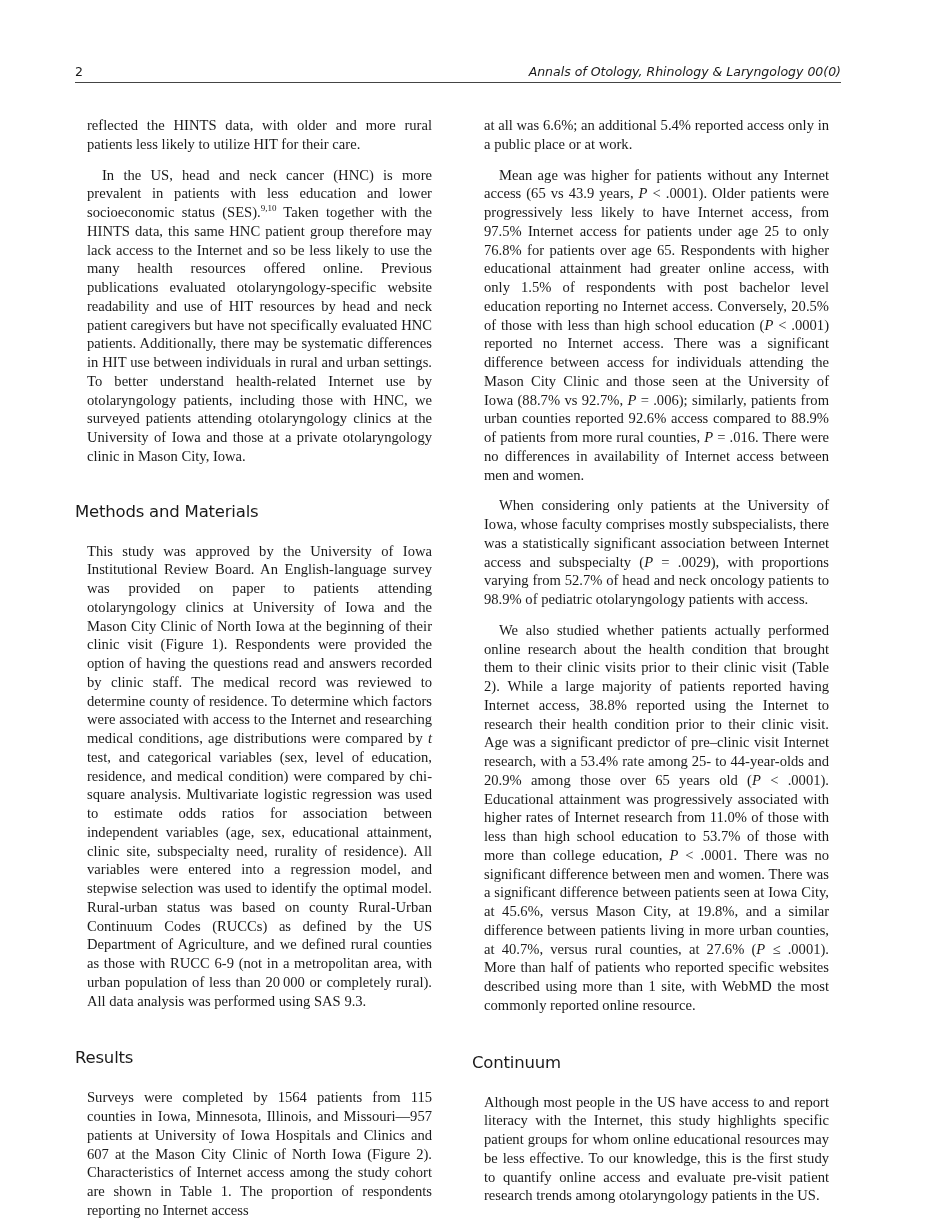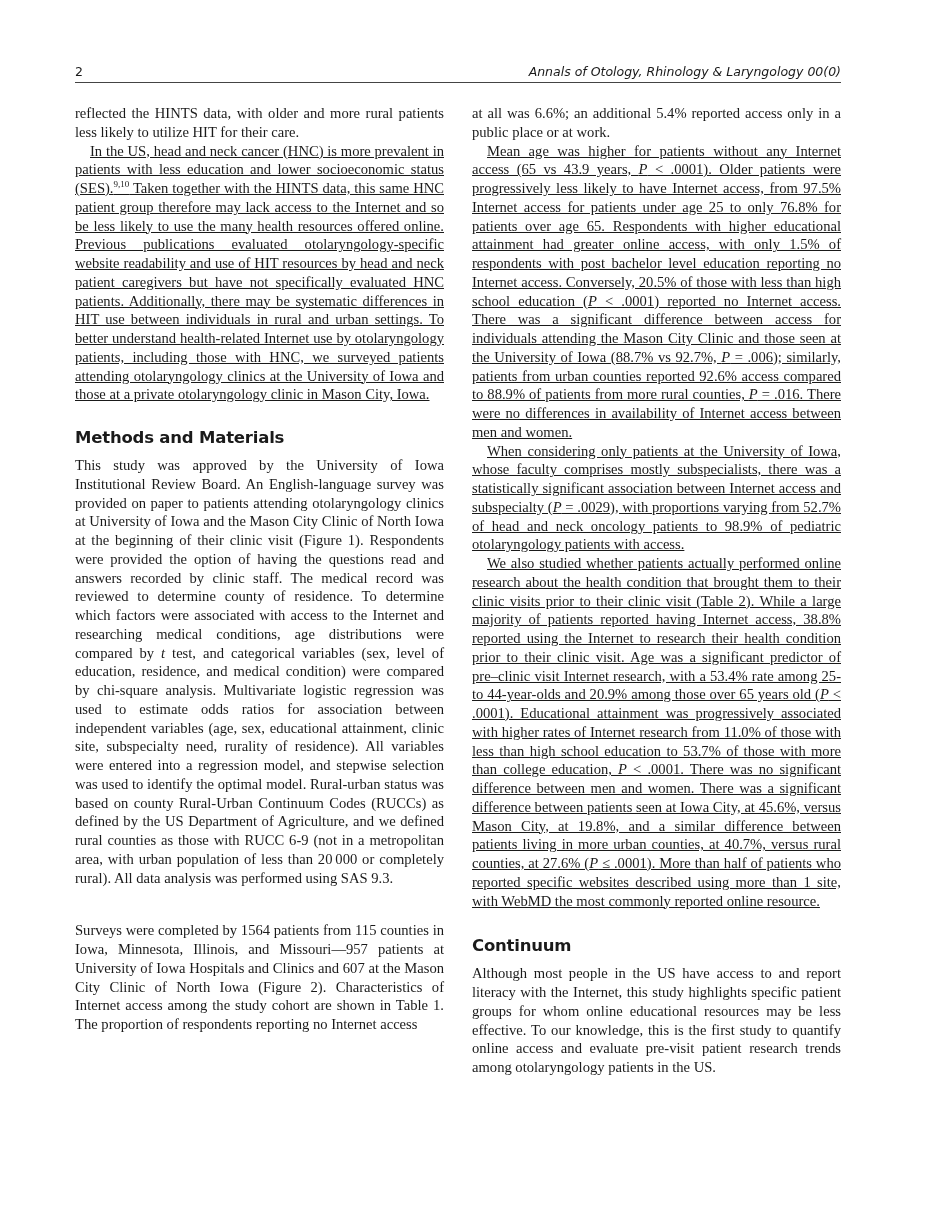--- a/index.html
+++ b/index.html
@@ -11,24 +11,24 @@
   }
   .page-num { position: absolute; left: 0; top: 2px; }
   .journal { position: absolute; right: 0; top: 2px; font-style: italic; }
   .col {
     position: absolute; top: 104px; width: 369px;
     font-family: "Liberation Serif", serif; font-size: 14.6px; line-height: 18.75px;
     text-align: justify; hyphens: manual;
   }
   .col-left { left: 75px; }
   .col-right { left: 472px; }
-  p { margin: 0; }
-  p.indent { text-indent: 15px; text-decoration: underline; }
+  p { margin: 12px; }
+  p.indent { text-indent: 15px; }
   h2 {
-    font-family: "DejaVu Sans", sans-serif; font-weight: bold; font-size: 16.5px;
+    font-family: "DejaVu Sans", sans-serif; font-weight: normal; font-size: 16.5px;
     margin: 0; line-height: 20px; letter-spacing: -0.2px;
   }
   .sec-gap { height: 24px; }
   .head-gap { height: 8px; }
   sup { font-size: 9px; line-height: 0; vertical-align: 6px; }
   i { font-style: italic; }
 </style>
 </head>
 <body>
 
@@ -38,20 +38,21 @@
 </div>
 
 <div class="col col-left">
   <p><span>reflected the HINTS data, with older and more rural patients less likely to utilize HIT for their care.</span></p>
   <p class="indent"><span>In the US, head and neck cancer (HNC) is more prevalent in patients with less education and lower socioeconomic status (SES).</span><sup>9,10</sup><span> Taken together with the HINTS data, this same HNC patient group therefore may lack access to the Internet and so be less likely to use the many health resources offered online. Previous publications evaluated otolaryngology-specific website readability and use of HIT resources by head and neck patient caregivers but have not specifically evaluated HNC patients. Additionally, there may be systematic differences in HIT use between individuals in rural and urban settings. To better understand health-related Internet use by otolaryngology patients, including those with HNC, we surveyed patients attending otolaryngology clinics at the University of Iowa and those at a private otolaryngology clinic in Mason City, Iowa.</span></p>
   <div class="sec-gap"></div>
   <h2>Methods and Materials</h2>
   <div class="head-gap"></div>
   <p><span>This study was approved by the University of Iowa Institutional Review Board. An English-language survey was provided on paper to patients attending otolaryngology clinics at University of Iowa and the Mason City Clinic of North Iowa at the beginning of their clinic visit (Figure 1). Respondents were provided the option of having the questions read and answers recorded by clinic staff. The medical record was reviewed to determine county of residence. To determine which factors were associated with access to the Internet and researching medical conditions, age distributions were compared by </span><i>t</i><span> test, and categorical variables (sex, level of education, residence, and medical condition) were compared by chi-square analysis. Multivariate logistic regression was used to estimate odds ratios for association between independent variables (age, sex, educational attainment, clinic site, subspecialty need, rurality of residence). All variables were entered into a regression model, and stepwise selection was used to identify the optimal model. Rural-urban status was based on county Rural-Urban Continuum Codes (RUCCs) as defined by the US Department of Agriculture, and we defined rural counties as those with RUCC 6-9 (not in a metropolitan area, with urban population of less than 20 000 or completely rural). All data analysis was performed using SAS 9.3.</span></p>
   <div class="sec-gap" style="height:26px"></div>
+  <h2>Results</h2>
   <div class="head-gap"></div>
   <p><span>Surveys were completed by 1564 patients from 115 counties in Iowa, Minnesota, Illinois, and Missouri—957 patients at University of Iowa Hospitals and Clinics and 607 at the Mason City Clinic of North Iowa (Figure 2). Characteristics of Internet access among the study cohort are shown in Table 1. The proportion of respondents reporting no Internet access</span></p>
 </div>
 
 <div class="col col-right">
   <p><span>at all was 6.6%; an additional 5.4% reported access only in a public place or at work.</span></p>
   <p class="indent"><span>Mean age was higher for patients without any Internet access (65 vs 43.9 years, </span><i>P</i><span> &lt; .0001). Older patients were progressively less likely to have Internet access, from 97.5% Internet access for patients under age 25 to only 76.8% for patients over age 65. Respondents with higher educational attainment had greater online access, with only 1.5% of respondents with post bachelor level education reporting no Internet access. Conversely, 20.5% of those with less than high school education (</span><i>P</i><span> &lt; .0001) reported no Internet access. There was a significant difference between access for individuals attending the Mason City Clinic and those seen at the University of Iowa (88.7% vs 92.7%, </span><i>P</i><span> = .006); similarly, patients from urban counties reported 92.6% access compared to 88.9% of patients from more rural counties, </span><i>P</i><span> = .016. There were no differences in availability of Internet access between men and women.</span></p>
   <p class="indent"><span>When considering only patients at the University of Iowa, whose faculty comprises mostly subspecialists, there was a statistically significant association between Internet access and subspecialty (</span><i>P</i><span> = .0029), with proportions varying from 52.7% of head and neck oncology patients to 98.9% of pediatric otolaryngology patients with access.</span></p>
   <p class="indent"><span>We also studied whether patients actually performed online research about the health condition that brought them to their clinic visits prior to their clinic visit (Table 2). While a large majority of patients reported having Internet access, 38.8% reported using the Internet to research their health condition prior to their clinic visit. Age was a significant predictor of pre–clinic visit Internet research, with a 53.4% rate among 25- to 44-year-olds and 20.9% among those over 65 years old (</span><i>P</i><span> &lt; .0001). Educational attainment was progressively associated with higher rates of Internet research from 11.0% of those with less than high school education to 53.7% of those with more than college education, </span><i>P</i><span> &lt; .0001. There was no significant difference between men and women. There was a significant difference between patients seen at Iowa City, at 45.6%, versus Mason City, at 19.8%, and a similar difference between patients living in more urban counties, at 40.7%, versus rural counties, at 27.6% (</span><i>P</i><span> ≤ .0001). More than half of patients who reported specific websites described using more than 1 site, with WebMD the most commonly reported online resource.</span></p>
   <div class="sec-gap" style="height:26px"></div>

